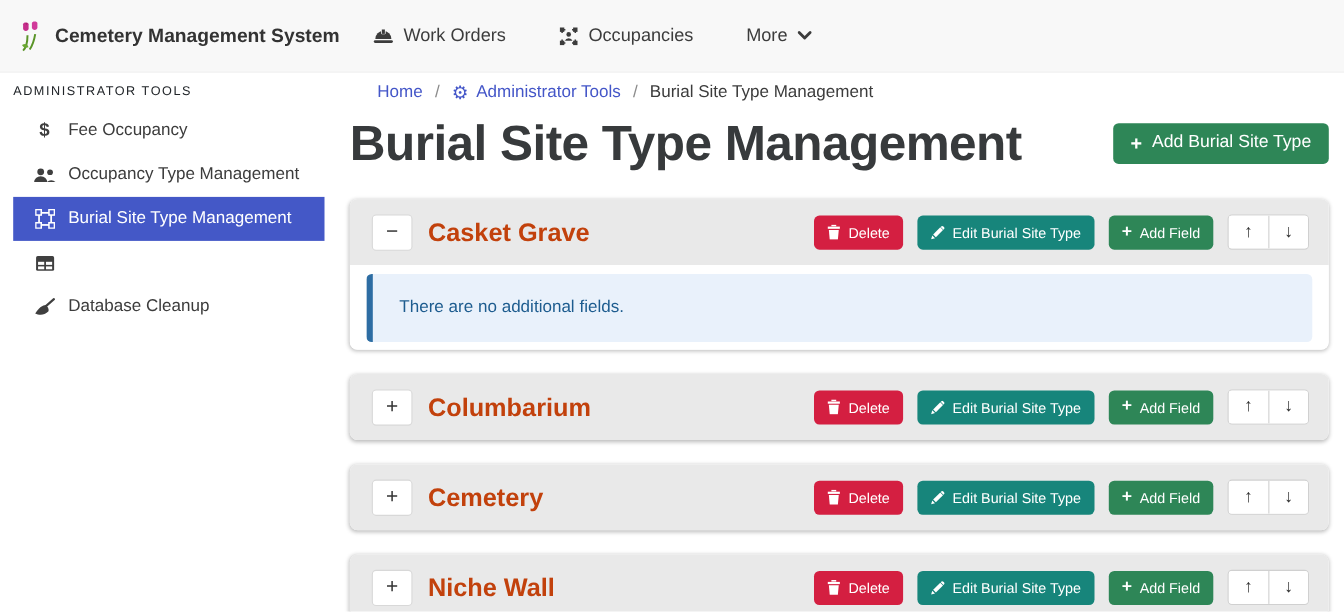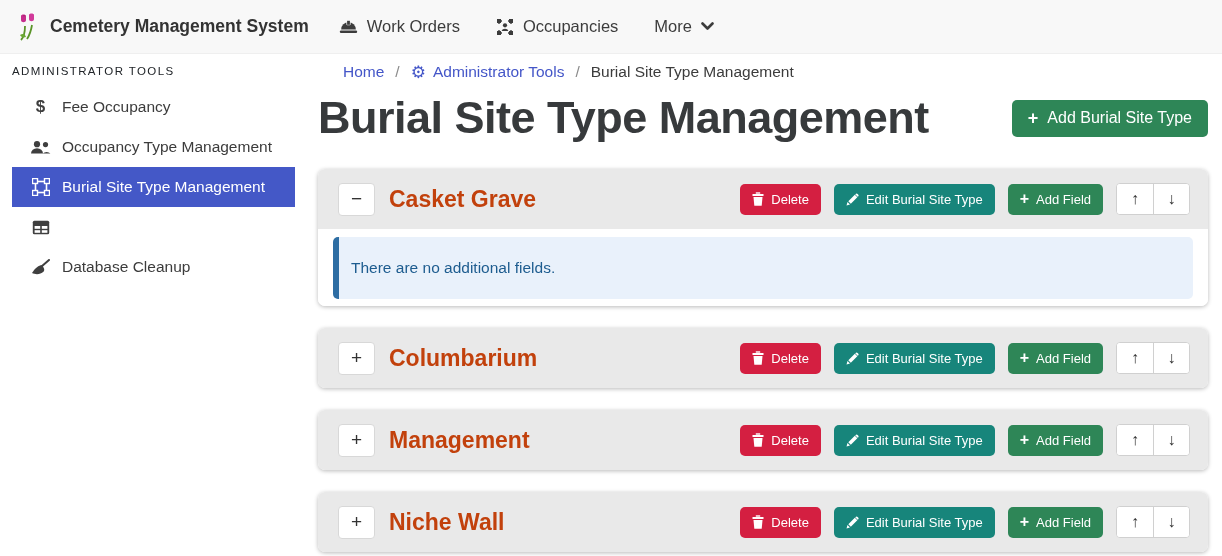--- a/index.html
+++ b/index.html
@@ -1,24 +1,24 @@
 <!DOCTYPE html>
 <html><head>
 <meta charset="utf-8">
 <style>
   * { margin:0; padding:0; box-sizing:border-box; }
   html,body { width:1222px; height:556px; overflow:hidden; background:#fff;
     font-family:"Liberation Sans","DejaVu Sans",sans-serif; color:#3c3c3c; }
 
   
-  .navbar { height:54px; background:#f8f8f8; border-bottom:1px solid #efefef;
+  .navbar { height:66px; background:#f8f8f8; border-bottom:1px solid #efefef;
     display:flex; align-items:center; padding:0 16px; }
   .brand { display:flex; align-items:center; gap:10px; font-weight:700;
     font-size:17.5px; color:#333; cursor:pointer; }
-  .nav-links { display:flex; align-items:center; gap:36px; margin-left:30px; }
+  .nav-links { display:flex; align-items:center; gap:48px; margin-left:30px; }
   .nav-link { display:flex; align-items:center; gap:9px; font-size:16.5px;
     color:#3c3c3c; cursor:pointer; }
   .nav-link svg { flex:0 0 auto; }
   .navbar-right { margin-left:auto; }
 
   
   .layout { display:flex; height:502px; }
   .sidebar { width:300px; flex:0 0 300px; padding-top:9px; }
   .sidebar-heading { padding:2px 12px 10px 12px; font-size:11.5px;
     letter-spacing:1.4px; color:#212529; }
@@ -71,21 +71,21 @@
   .btn-sm .plus-glyph { font-size:16px; }
   .arrow-group { display:flex; height:32px; border:1px solid #d0d0d0;
     border-radius:4px; overflow:hidden; background:#fff; }
   .arrow-btn { width:36px; height:100%; background:#fff; border:none;
     font-size:16px; color:#333; cursor:pointer; display:flex;
     align-items:center; justify-content:center; font-family:inherit; }
   .arrow-btn + .arrow-btn { border-left:1px solid #d0d0d0; }
 
   .panel-body { padding:8px 15px 7px 15px; background:#fff; }
   .alert-info { background:#e9f1fb; border-left:6px solid #2d6da3;
-    border-radius:5px; padding:22px 12px; font-size:15.5px; color:#1d5c8f; }
+    border-radius:5px; padding:22px 24px; font-size:15.5px; color:#1d5c8f; }
 
   svg { display:block; }
 </style>
 </head>
 <body>
 
 <header class="navbar">
   <div class="brand">
     <span>
       <svg width="24" height="28" viewBox="0 0 24 28">
@@ -286,21 +286,21 @@
               <button class="arrow-btn">↑</button>
               <button class="arrow-btn">↓</button>
             </div>
           </div>
         </div>
       </section>
 
       <section class="panel">
         <div class="panel-header">
           <button class="toggle-btn">+</button>
-          <span class="panel-title">Management</span>
+          <span class="panel-title">Cemetery</span>
           <div class="actions">
             <button class="btn btn-sm btn-delete">
               <svg width="12" height="14" viewBox="0 0 12 14">
                   <rect x="0.5" y="2" width="11" height="2" fill="#fff"></rect>
                   <rect x="3.8" y="0.3" width="4.4" height="1.4" fill="#fff"></rect>
                   <path d="M1.5 5 h9 l-0.8 8.7 h-7.4Z" fill="#fff"></path>
                 </svg>
               <span>Delete</span>
             </button>
             <button class="btn btn-sm btn-edit">

